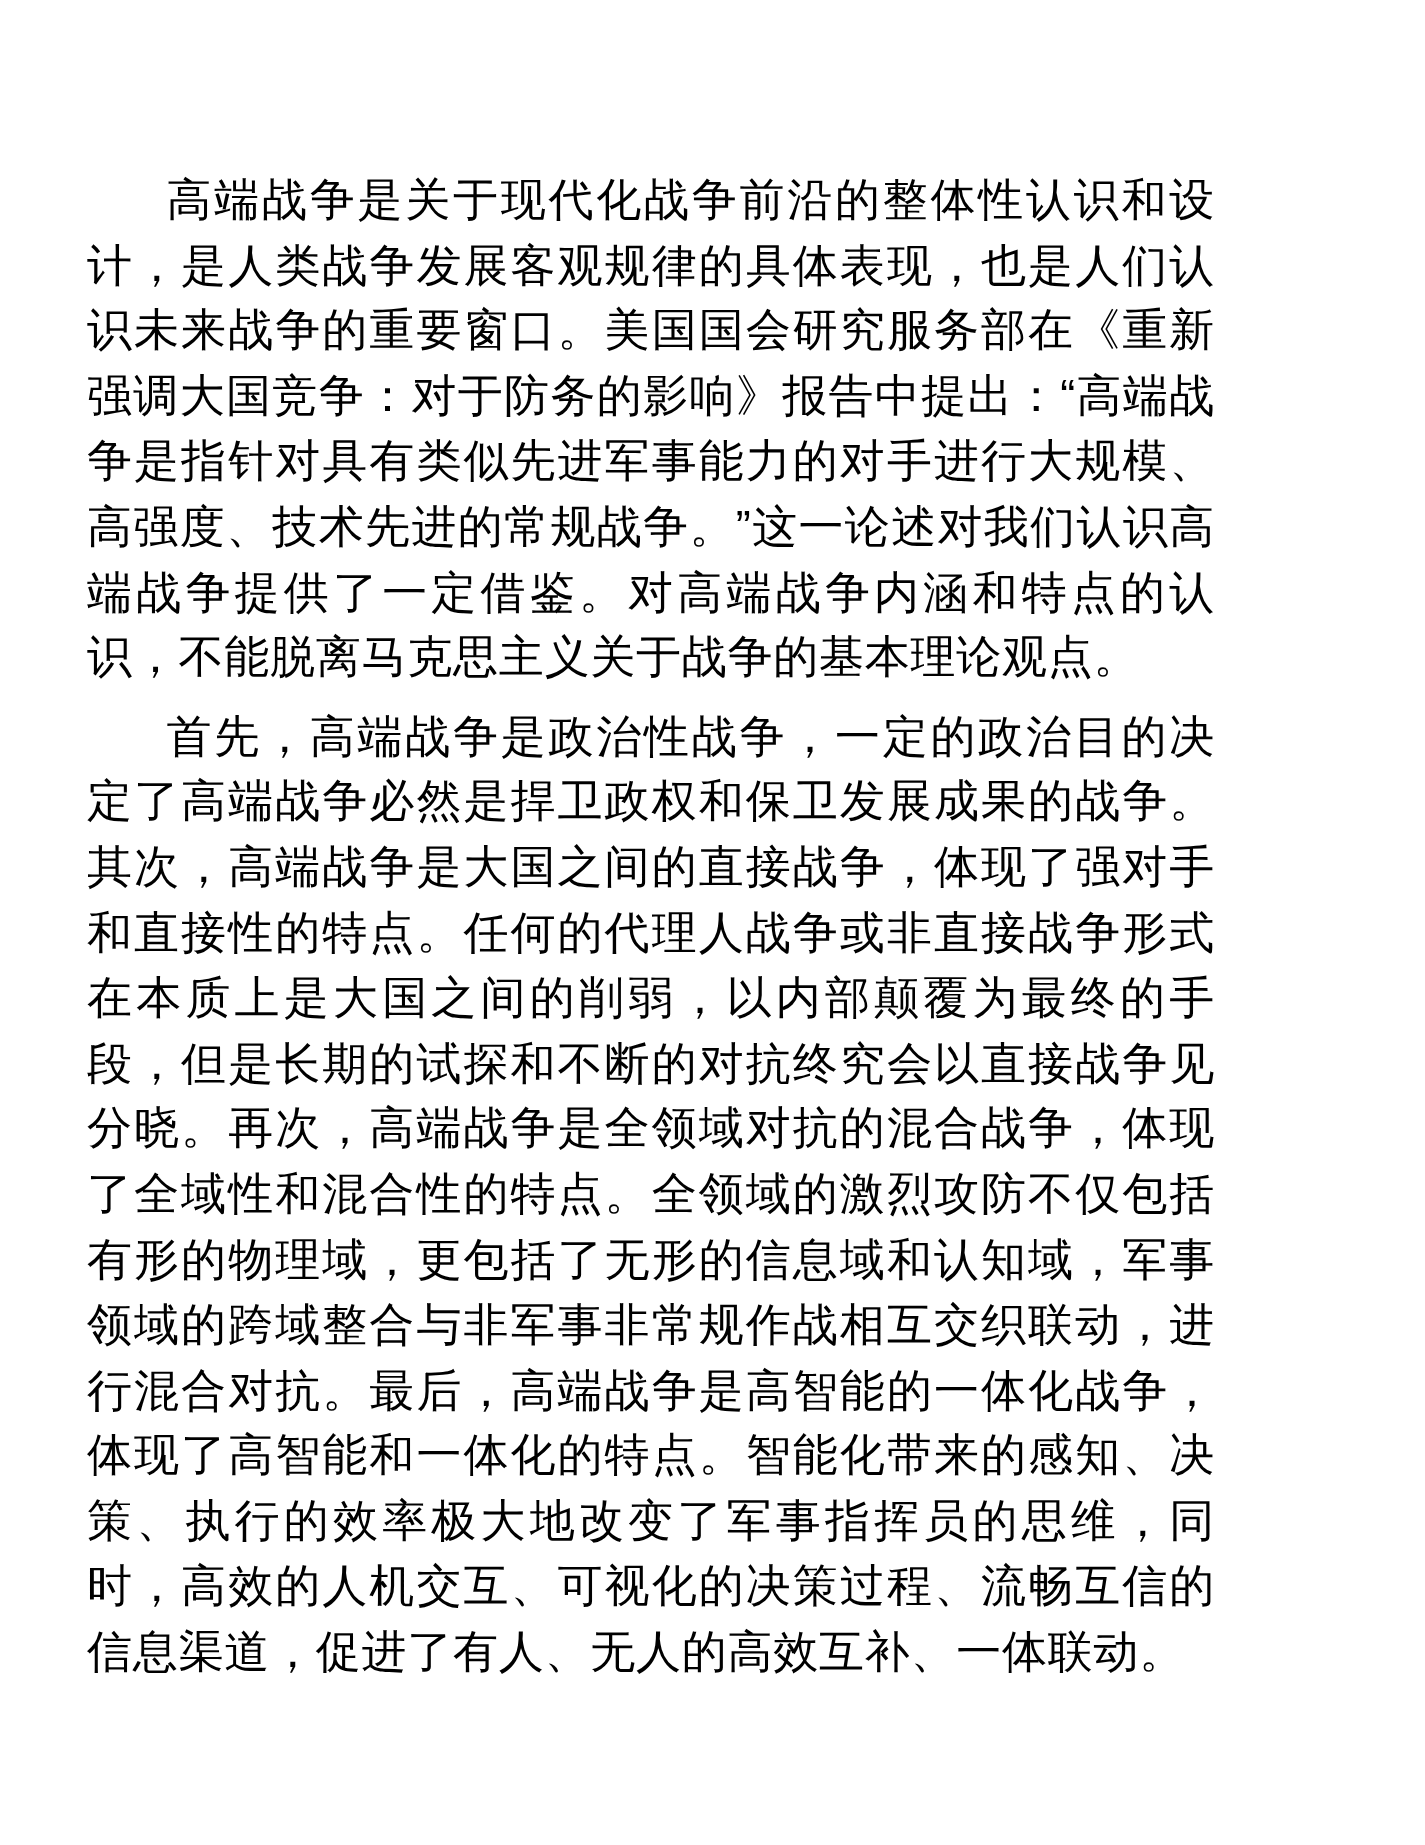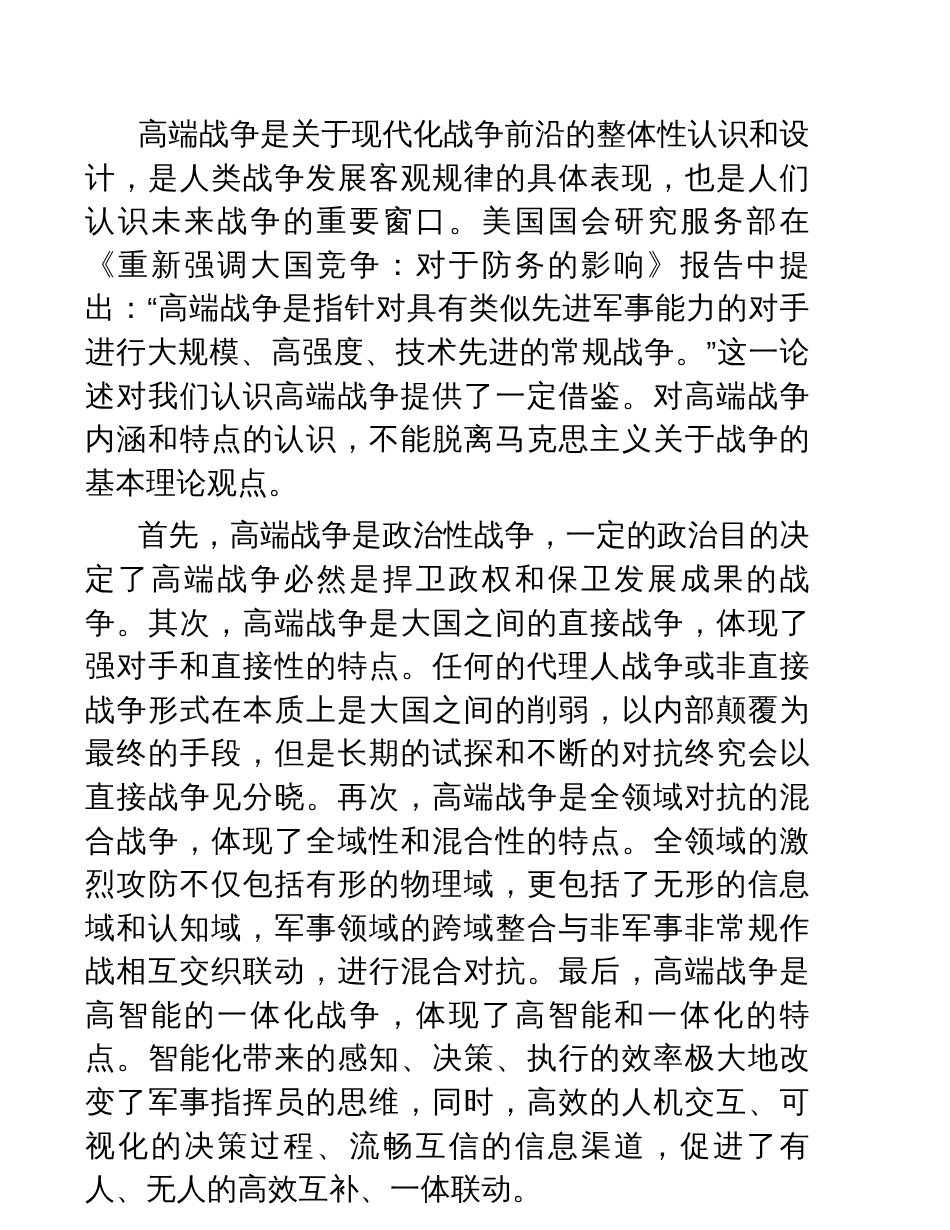--- a/index.html
+++ b/index.html
@@ -6,21 +6,21 @@
       margin: 0;
       padding: 0;
       background: #ffffff;
     }
     .page {
       position: relative;
       width: 950px;
       height: 1230px;
       background: #ffffff;
       box-sizing: border-box;
-      padding: 112px 140px 0 85px;
+      padding: 112px 140px 0 58px;
       overflow: hidden;
     }
     .para {
       font-family: "Liberation Sans", "DejaVu Sans", sans-serif;
       font-size: 30px;
       line-height: 43.6px;
       color: #000000;
       text-align: justify;
       text-indent: 53px;
       margin: 0 0 9px 0;

